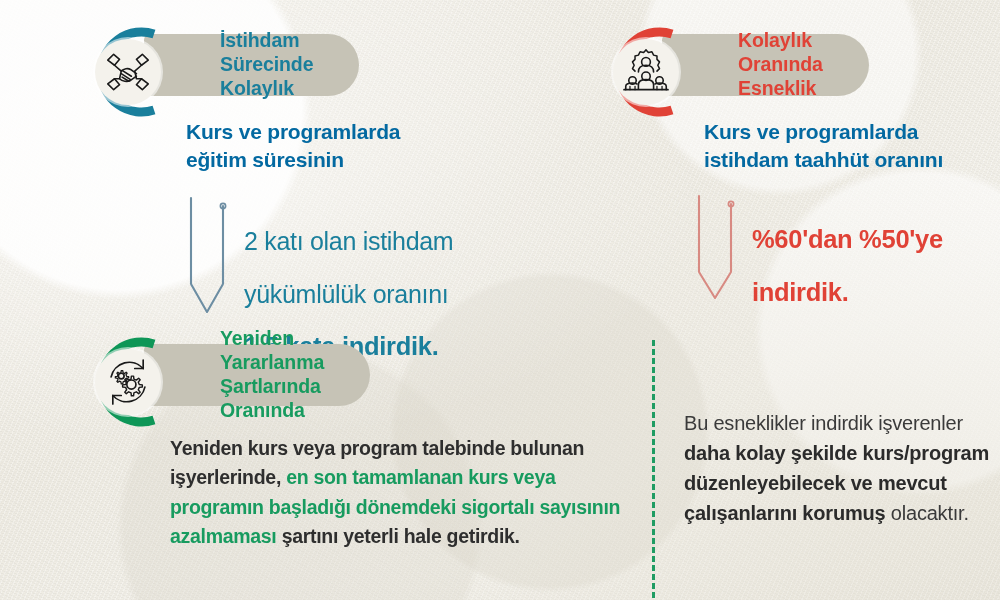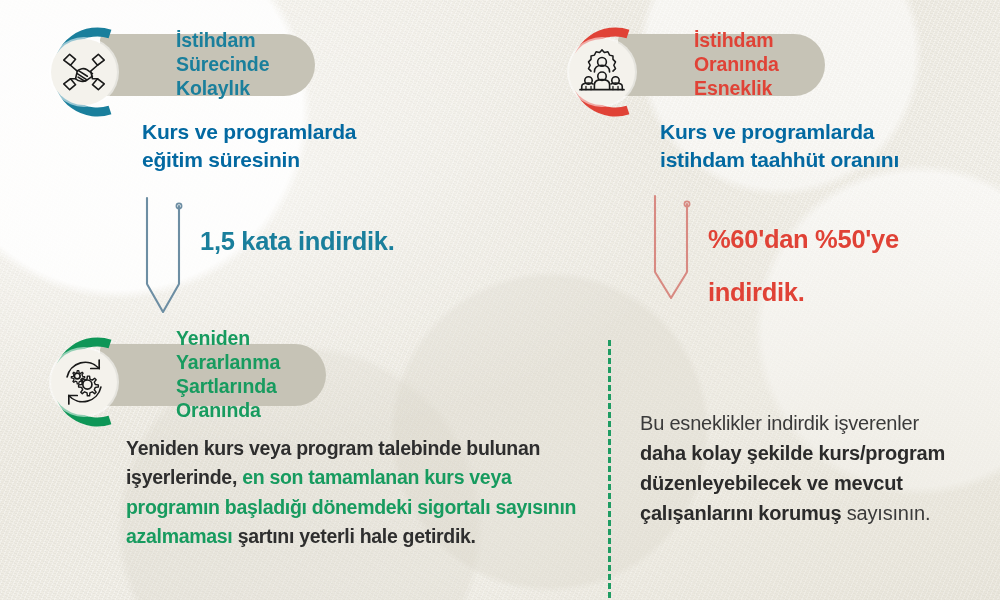--- a/index.html
+++ b/index.html
@@ -36,21 +36,21 @@
   #paper::after {
     content: "";
     position: absolute;
     inset: 0;
     background-image:
       radial-gradient(ellipse at 20% 30%, rgba(255,255,255,.5), rgba(0,0,0,0) 45%),
       radial-gradient(ellipse at 85% 80%, rgba(230,226,214,.45), rgba(0,0,0,0) 50%);
     mix-blend-mode: normal;
   }
 
-  #stage { position: absolute; inset: 0; z-index: 2; }
+  #stage { position: absolute; inset: 0; z-index: 2; margin-left: 44px; }
 
   
   .block { position: absolute; }
 
   
   .hdr { position: absolute; left: 0; top: 0; }
 
   .pill {
     position: absolute;
     left: 62px;
@@ -183,29 +183,31 @@
 
     <div class="lead" style="left:104px; top:92px; width:380px;">Kurs ve programlarda
 eğitim süresinin</div>
 
     <svg class="arrow-svg" width="46" height="120" viewBox="0 0 46 120" style="left:102px; top:170px;">
       <path d="M7 2 L7 88 M39 10 L39 88 M7 88 L23 116 L39 88" fill="none" stroke="#6d8ea3" stroke-width="2.1" stroke-linejoin="round" stroke-linecap="round"></path>
       <circle cx="39" cy="10" r="2.6" fill="none" stroke="#6d8ea3" stroke-width="1.7"></circle>
     </svg>
 
     <div class="accent-para" style="left:162px; top:178px; width:330px; color:#1a7f9c;">
+      <span class="accent-line reg">2 katı olan istihdam</span>
+      <span class="accent-line reg">yükümlülük oranını</span>
       <span class="accent-line bold">1,5 kata indirdik.</span>
     </div>
   </div>
 
   <div class="block" style="left:556px; top:26px; width:444px;">
 
     <div class="hdr">
       <div class="pill">
-        <span class="pill-title" style="color:#e04236;">İstihdam Oranında
+        <span class="pill-title" style="color:#e04236;">Kolaylık Oranında
 Esneklik</span>
       </div>
 
       <div class="icon-wrap">
         <svg class="arc-svg" width="92" height="92" viewBox="0 0 92 92">
           <path d="M72 8 A40 40 0 1 0 72 84" fill="none" stroke="#e04236" stroke-width="9" stroke-linecap="butt"></path>
         </svg>
         <div class="icon-disc">
           <svg width="54" height="54" viewBox="0 0 64 64" fill="none" stroke="#1a1a1a" stroke-width="1.9" stroke-linejoin="round" stroke-linecap="round">
             <path d="M32 6 L35 9 L39 8 L41 12 L45 13 L45 17 L48 20 L46 24 L48 28 L45 31" stroke-width="1.8"></path>
@@ -267,16 +269,16 @@
     </div>
 
     <div class="rich" style="left:88px; top:98px; width:470px;">
       <span>Yeniden kurs veya program talebinde</span><span> </span><span>bulunan işyerlerinde,</span><span> </span><span class="g">en son tamamlanan kurs veya programın başladığı dönemdeki sigortalı sayısının azalmaması</span><span> </span><span>şartını yeterli hale getirdik.</span>
     </div>
   </div>
 
   <div class="divider" style="left:608px; top:340px; height:258px;"></div>
 
   <div class="summary" style="left:640px; top:408px; width:330px;">
-    <span>Bu esneklikler indirdik işverenler </span><b>daha kolay şekilde kurs/program düzenleyebilecek ve mevcut çalışanlarını korumuş</b><span> sayısının.</span>
+    <span>Bu esneklikler indirdik işverenler </span><b>daha kolay şekilde kurs/program düzenleyebilecek ve mevcut çalışanlarını korumuş</b><span> olacaktır.</span>
   </div>
 
 </div>
 
 </body></html>

